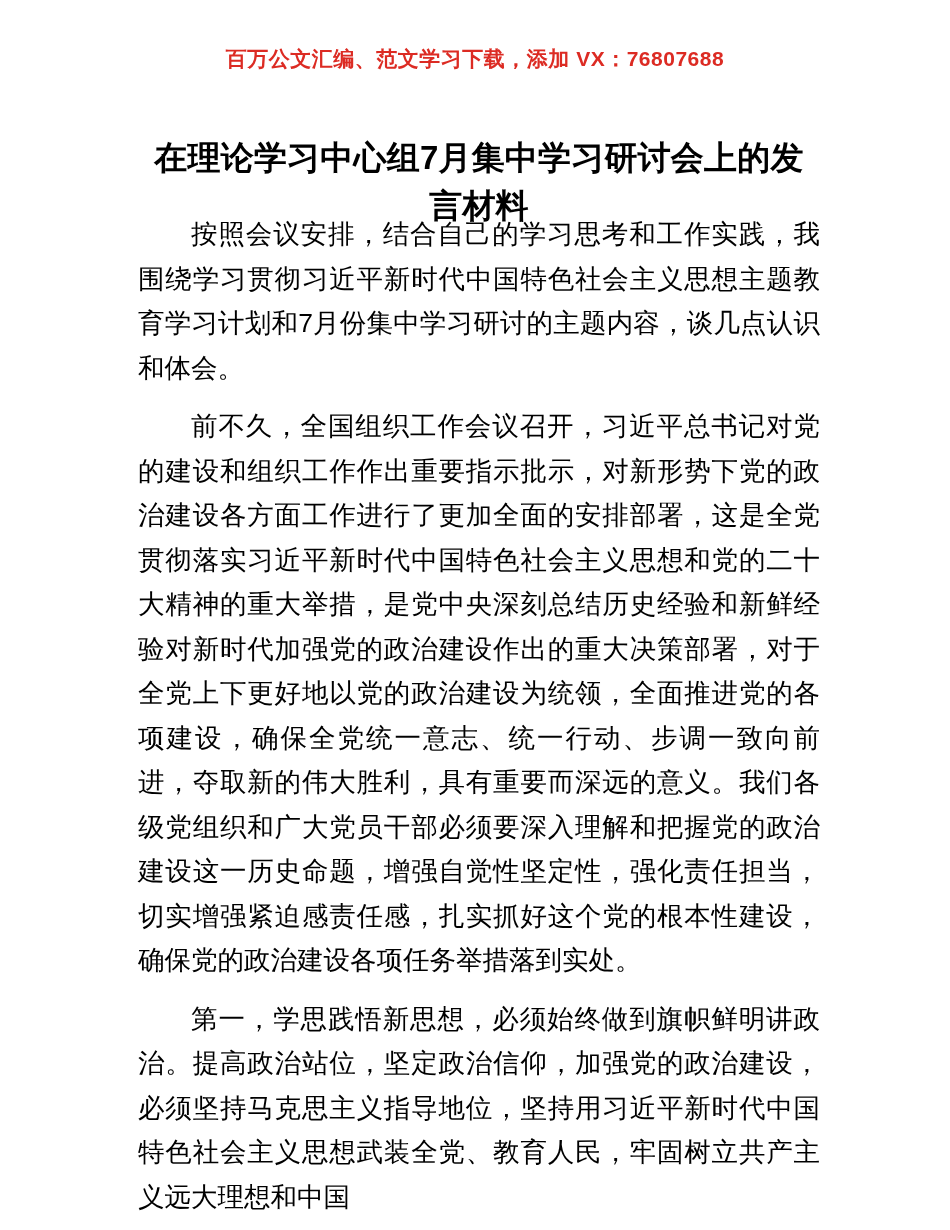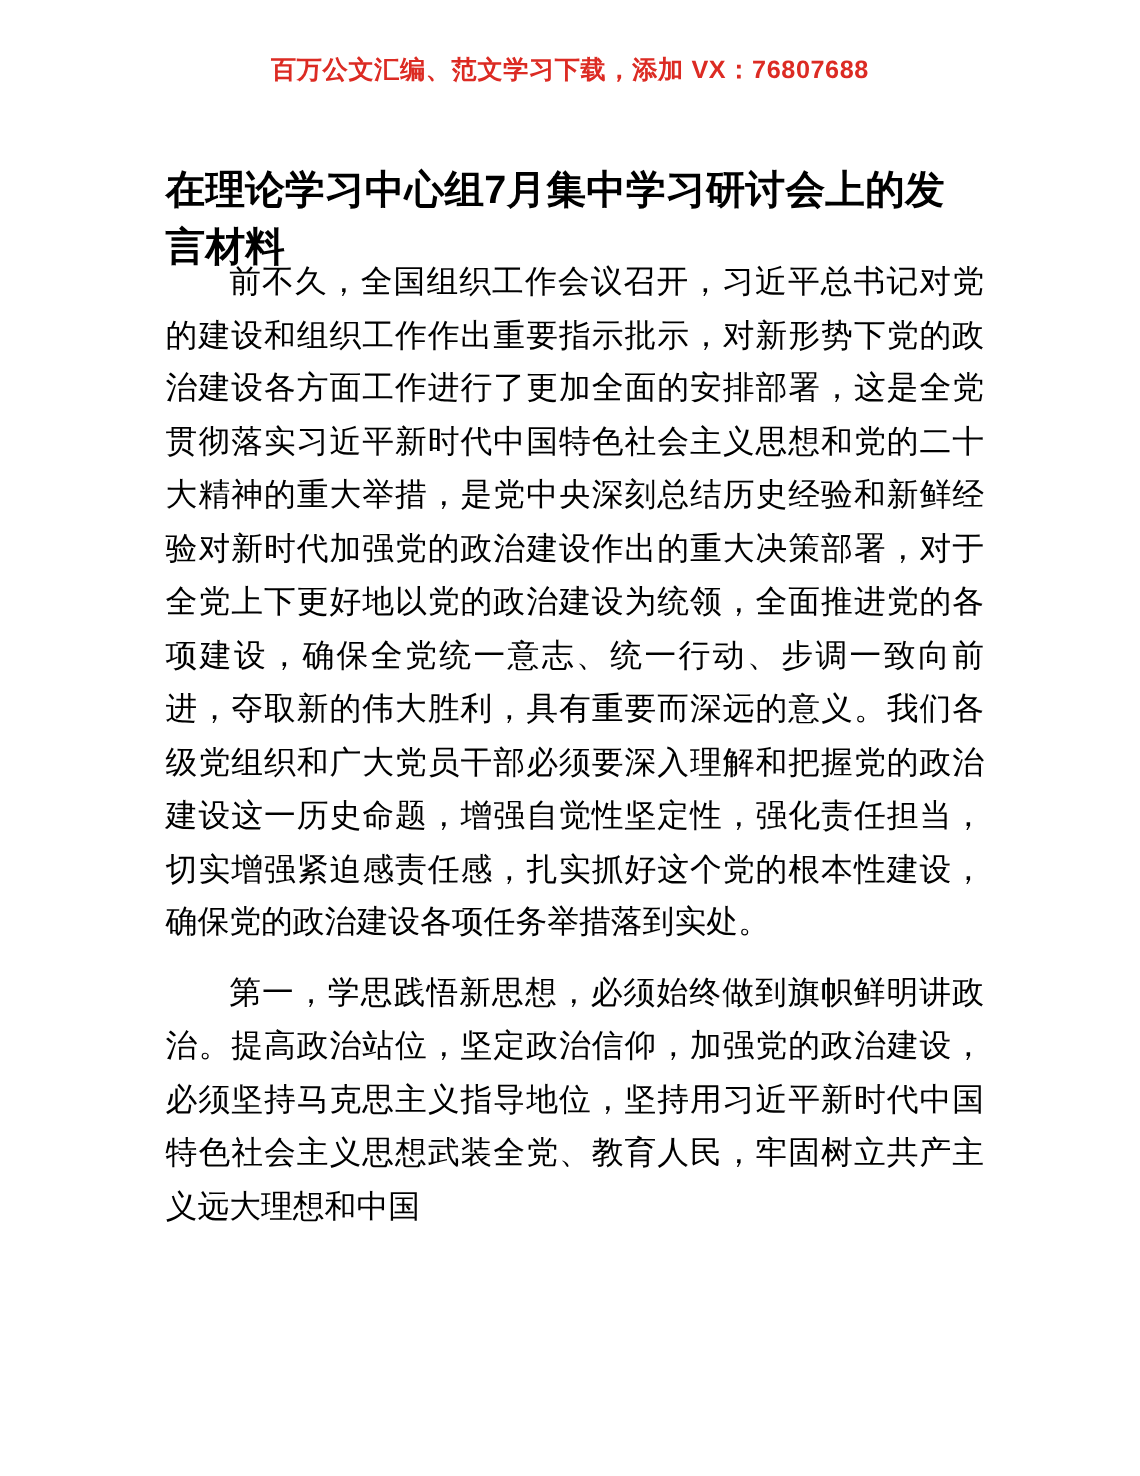--- a/index.html
+++ b/index.html
@@ -39,20 +39,21 @@
     line-height: 30px;
     white-space: nowrap;
   }
 
   
   .doc-title {
     position: absolute;
     top: 112px;
     left: 138px;
     width: 682px;
+    text-align: center;
     font-size: 33px;
     font-weight: 700;
     line-height: 48px;
     letter-spacing: 0.2px;
   }
 
   
   .body-col {
     position: absolute;
     top: 212px;
@@ -86,19 +87,20 @@
 <body>
 
 <div class="page" style="background: rgb(255, 255, 255); color: rgb(0, 0, 0);">
 
   <div class="promo-header" style="color: rgb(220, 43, 35);">百万公文汇编、范文学习下载，添加 VX：76807688</div>
 
   <h1 class="doc-title">在理论学习中心组7月集中学习研讨会上的发言材料</h1>
 
   <div class="body-col">
 
+    <p class="para indent gap-lg">按照会议安排，结合自己的学习思考和工作实践，我围绕学习贯彻习近平新时代中国特色社会主义思想主题教育学习计划和7月份集中学习研讨的主题内容，谈几点认识和体会。</p>
 
     <p class="para indent gap-lg">前不久，全国组织工作会议召开，习近平总书记对党的建设和组织工作作出重要指示批示，对新形势下党的政治建设各方面工作进行了更加全面的安排部署，这是全党贯彻落实习近平新时代中国特色社会主义思想和党的二十大精神的重大举措，是党中央深刻总结历史经验和新鲜经验对新时代加强党的政治建设作出的重大决策部署，对于全党上下更好地以党的政治建设为统领，全面推进党的各项建设，确保全党统一意志、统一行动、步调一致向前进，夺取新的伟大胜利，具有重要而深远的意义。我们各级党组织和广大党员干部必须要深入理解和把握党的政治建设这一历史命题，增强自觉性坚定性，强化责任担当，切实增强紧迫感责任感，扎实抓好这个党的根本性建设，确保党的政治建设各项任务举措落到实处。</p>
 
     <p class="para indent">第一，学思践悟新思想，必须始终做到旗帜鲜明讲政治。提高政治站位，坚定政治信仰，加强党的政治建设，必须坚持马克思主义指导地位，坚持用习近平新时代中国特色社会主义思想武装全党、教育人民，牢固树立共产主义远大理想和中国</p>
   </div>
 
 </div>
 
 </body></html>

